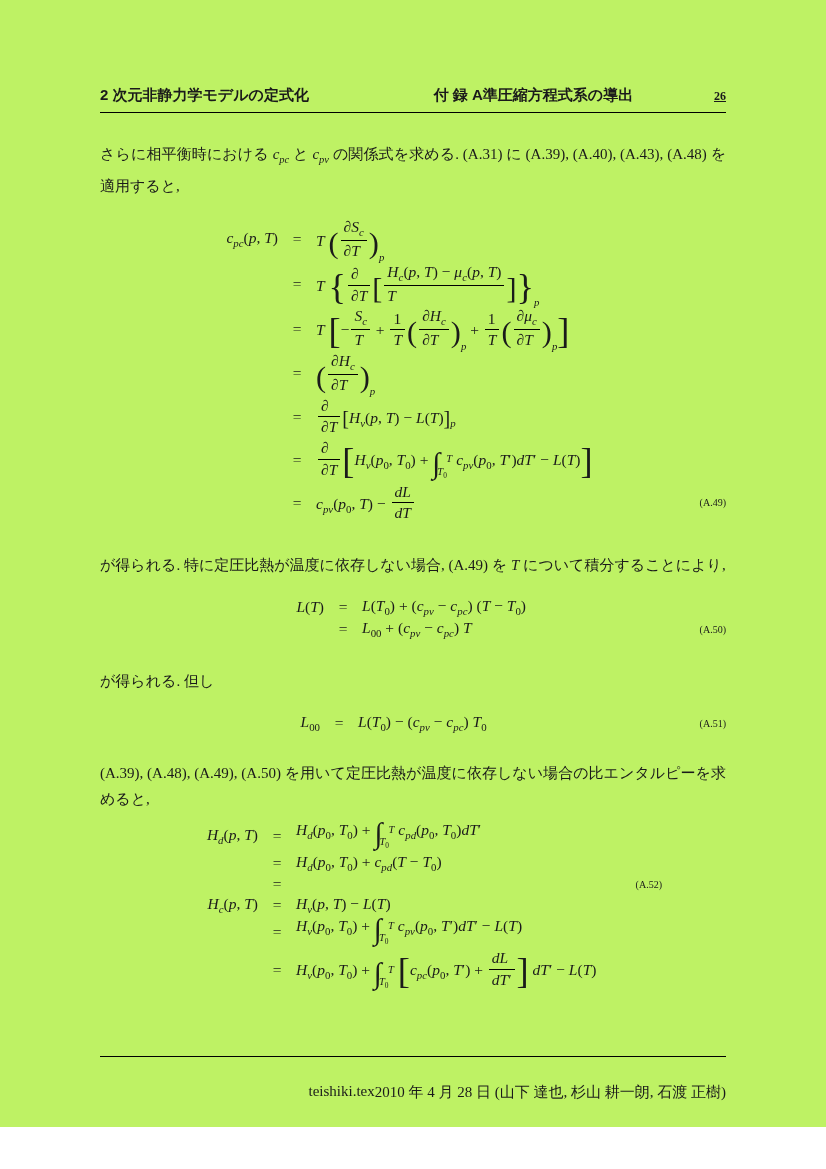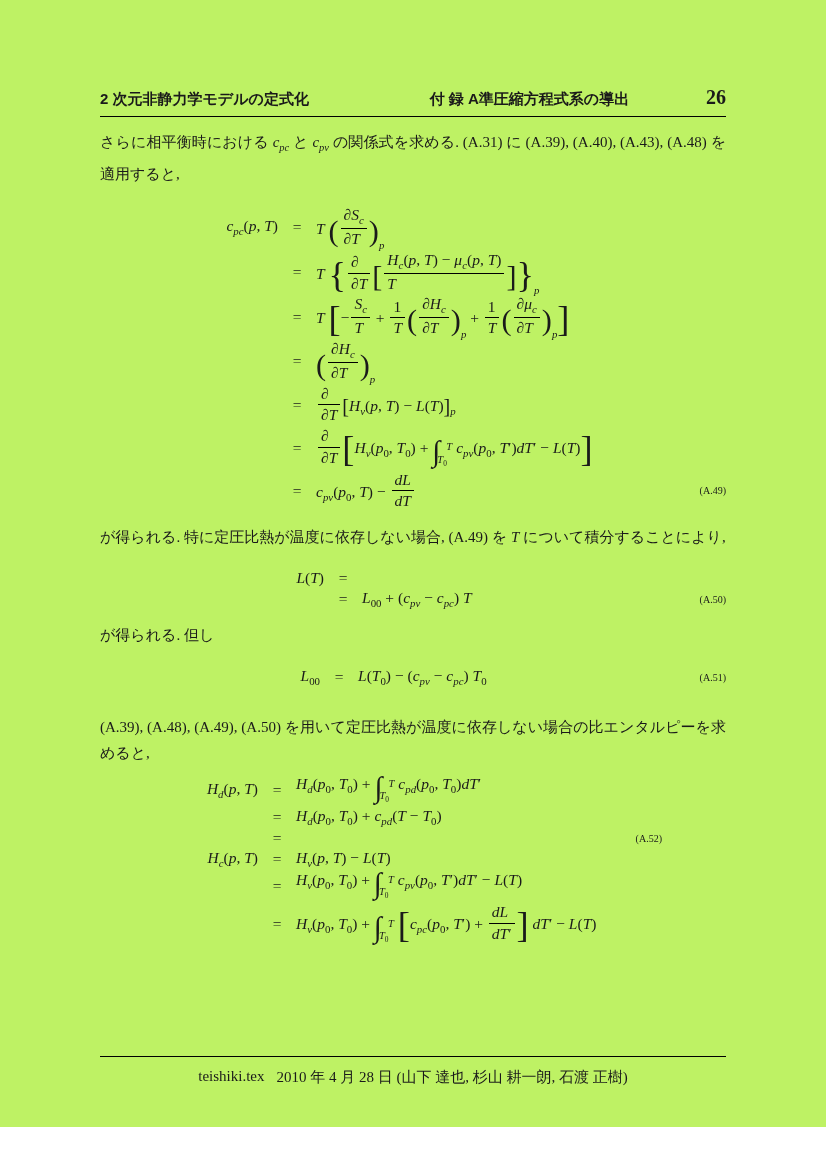--- a/index.html
+++ b/index.html
@@ -11,23 +11,23 @@
   }
   .content{position:absolute;left:100px;top:86px;width:626px;}
   
   .pagehead{
     display:flex;justify-content:space-between;align-items:baseline;
     font-family:"Liberation Sans","DejaVu Sans",sans-serif;
     font-weight:bold;font-size:15px;
     border-bottom:1.5px solid #000;padding-bottom:7px;
   }
   .head-mid{display:flex;margin-left:44px;}
-  .pagenum{font-family:"Liberation Serif","DejaVu Serif",serif;font-size:20px;}
+  .pagenum{font-family:"Liberation Serif","DejaVu Serif",serif;font-size:12px;text-decoration:underline;}
   
-  .para{line-height:26px;margin:12px 0 18px 0;text-align:justify;}
+  .para{line-height:26px;margin:28px 0 18px 0;text-align:justify;}
   .para i, .eqrow i{font-style:italic;}
   .gap-top{margin-top:26px;}
   .tight-bottom{margin-bottom:6px;}
   
   .eqblock{margin:8px 0;font-size:15.5px;}
   .eqrow{display:grid;grid-template-columns:var(--lhs) 38px 1fr 64px;align-items:center;padding:1px 0;font-family:Liberation Serif, serif;}
   .eqrow .lhs{text-align:right;}
   .eqrow .eqs{text-align:center;}
   .eqrow .rhs{text-align:left;}
   .eqrow .num{text-align:right;font-size:10px;}
@@ -46,22 +46,22 @@
   .d3{font-size:2.35em;line-height:0;vertical-align:-0.22em;}
   .osub{font-size:0.7em;vertical-align:-1.35em;line-height:0;}
   
   .int{font-size:1.9em;line-height:0;vertical-align:-0.28em;}
   .lm{display:inline-block;font-size:0.68em;line-height:1.2;vertical-align:-0.95em;margin:0 4px 0 -3px;}
   .lm .ul{display:block;padding-left:9px;}
   .lm .ll{display:block;}
   
   .pagefoot{
     position:absolute;left:100px;top:1056px;width:626px;
-    border-top:1.5px solid #000;padding-top:11px;
-    display:flex;justify-content:center;font-size:15px;gap:12px;
+    border-top:1.5px solid #000;padding-top:26px;
+    display:flex;justify-content:flex-end;font-size:15px;
   }
 </style>
 </head>
 <body>
 
 <div class="page">
   <div class="content">
 
     <div class="pagehead">
       <span>2 次元非静力学モデルの定式化</span>
@@ -118,20 +118,21 @@
         <span class="num">(A.49)</span>
       </div>
     </div>
 
     <p class="para">が得られる. 特に定圧比熱が温度に依存しない場合, (A.49) を <i>T</i> について積分することにより,</p>
 
     <div class="eqblock b2">
       <div class="eqrow">
         <span class="lhs"><i>L</i>(<i>T</i>)</span>
         <span class="eqs">=</span>
+        <span class="rhs"><i>L</i>(<i>T</i><sub>0</sub>) + (<i>c</i><sub><i>pv</i></sub> − <i>c</i><sub><i>pc</i></sub>) (<i>T</i> − <i>T</i><sub>0</sub>)</span>
         <span class="num"></span>
       </div>
       <div class="eqrow">
         <span class="lhs"></span>
         <span class="eqs">=</span>
         <span class="rhs"><i>L</i><sub>00</sub> + (<i>c</i><sub><i>pv</i></sub> − <i>c</i><sub><i>pc</i></sub>) <i>T</i></span>
         <span class="num">(A.50)</span>
       </div>
     </div>
 

